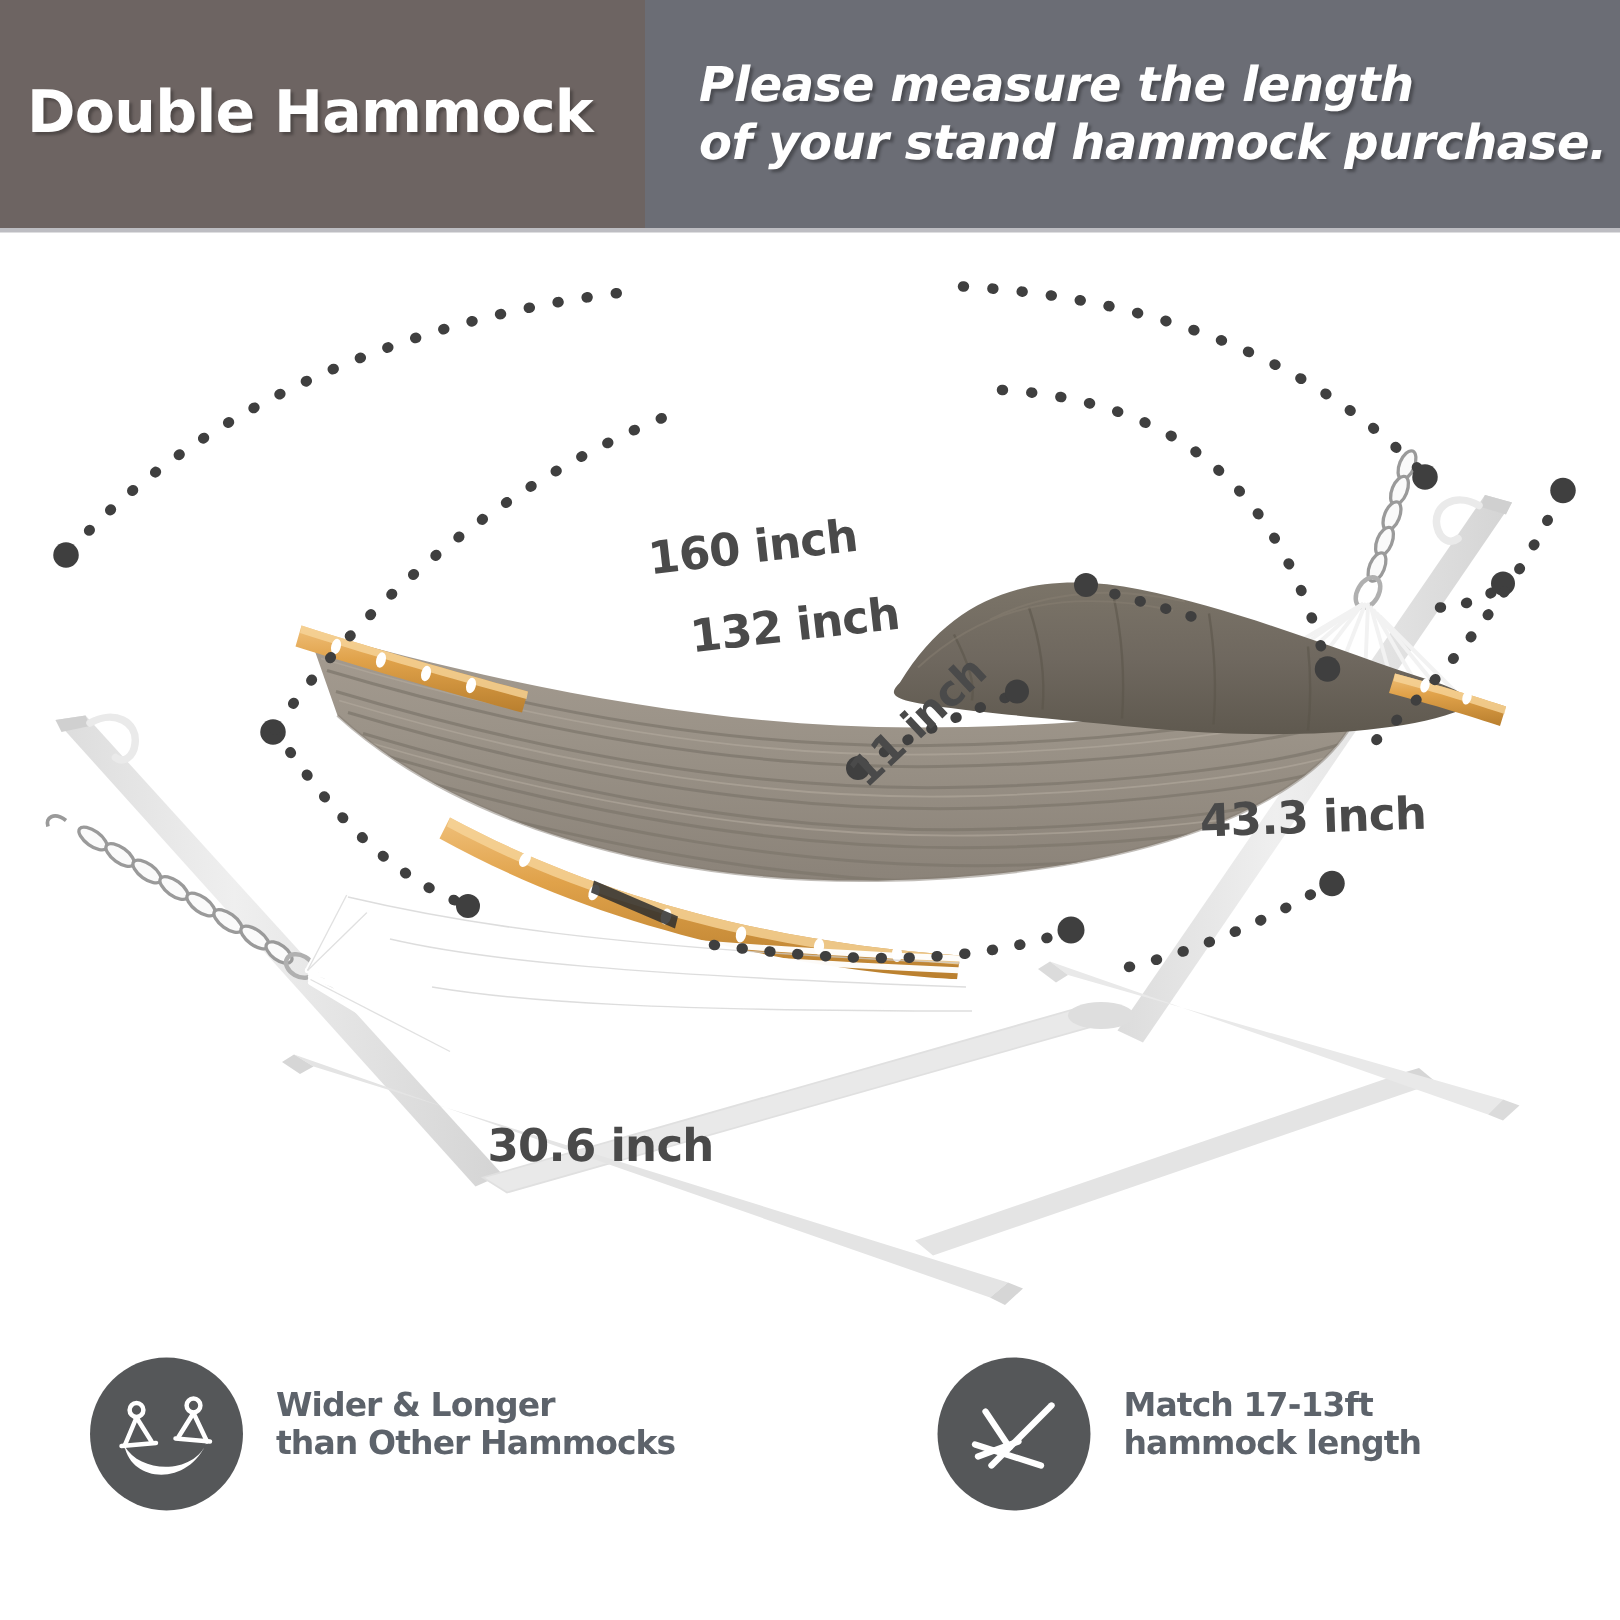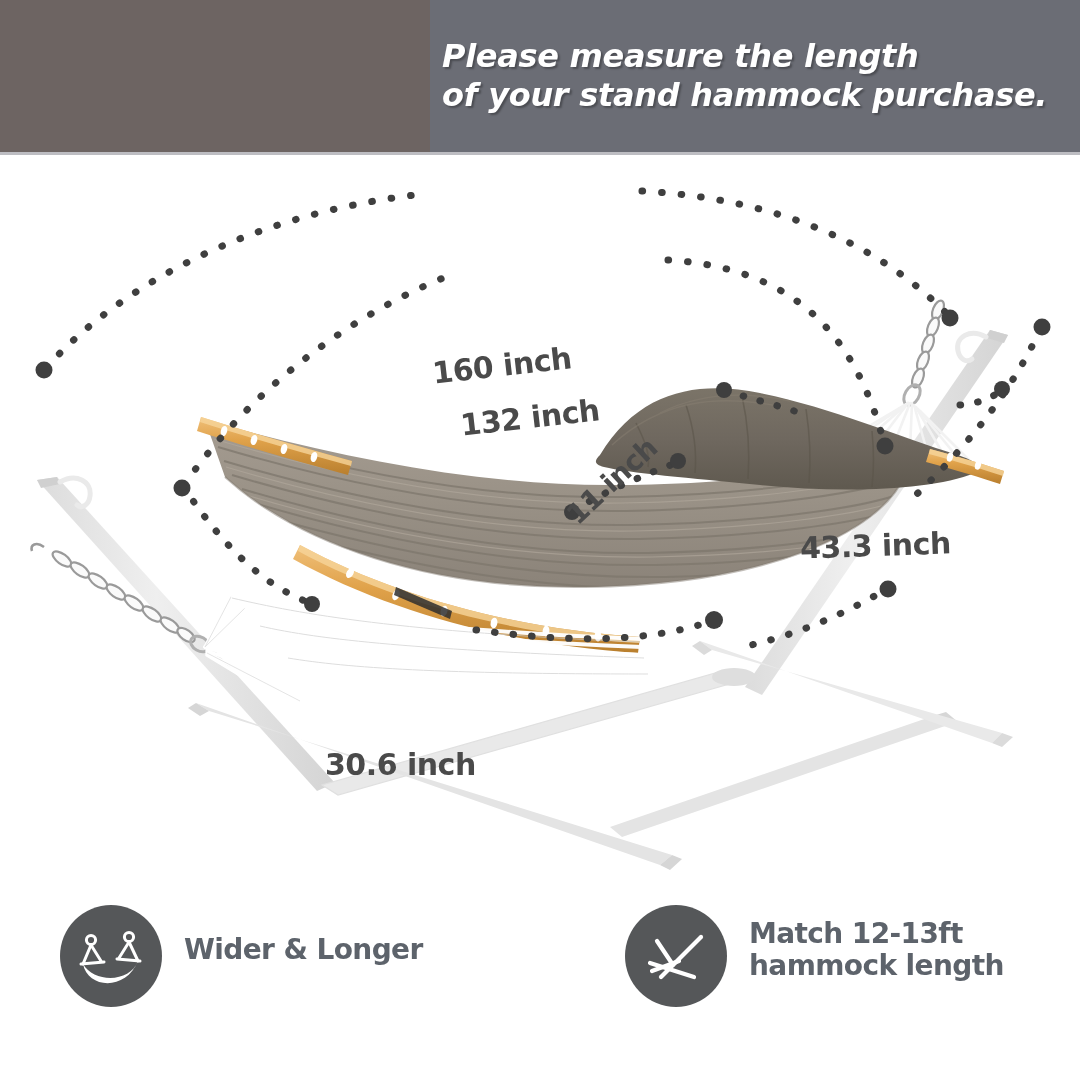--- a/index.html
+++ b/index.html
@@ -16,21 +16,21 @@
   .hdr-left{width:430px;height:152px;background:#6d6462;display:flex;align-items:center;}
   .hdr-right{flex:1;height:152px;background:#6b6d75;display:flex;align-items:center;}
   .hdr-left-txt{
     color:#ffffff;font-size:39px;line-height:1.07;font-weight:bold;
     padding-left:18px;letter-spacing:-0.5px;
     text-shadow:2px 2px 2px rgba(0,0,0,0.28);
     font-family:"DejaVu Sans", sans-serif;
   }
   .hdr-right-txt{
     color:#ffffff;font-size:32px;line-height:1.22;font-weight:bold;font-style:italic;
-    padding-left:12px;letter-spacing:-0.3px;
+    padding-left:36px;letter-spacing:-0.3px;
     text-shadow:2px 2px 2px rgba(0,0,0,0.3);
     font-family:"DejaVu Sans", sans-serif;
   }
   .hdr-rule{position:absolute;left:0;top:152px;width:1080px;height:3px;background:#bdbdc2;}
 
   
   .diagram{position:absolute;left:0;top:155px;width:1080px;height:730px;}
   .diagram svg{position:absolute;left:0;top:0;}
 
   
@@ -50,34 +50,35 @@
   .features{position:absolute;left:0;top:893px;width:1080px;height:135px;}
   .feat{position:absolute;display:flex;align-items:center;}
   .feat-1{left:60px;top:0;}
   .feat-2{left:625px;top:0;}
   .feat-circle{
     width:102px;height:102px;border-radius:50%;background:#555759;
     flex:none;display:flex;align-items:center;justify-content:center;
     margin-top:12px;
   }
   .feat-text{
-    margin-left:22px;color:#5d636b;font-size:28px;line-height:1.14;
+    margin-left:22px;color:#5d636b;font-size:22px;line-height:1.14;
     font-weight:bold;letter-spacing:-0.6px;white-space:nowrap;
     font-family:"DejaVu Sans", sans-serif;
   }
   .feat-text span{display:block;}
 </style>
 </head>
 <body>
 
 <div id="stage">
 
   <div class="header">
     <div class="hdr-left">
       <div class="hdr-left-txt">
+        <div>Double Hammock</div>
       </div>
     </div>
     <div class="hdr-right">
       <div class="hdr-right-txt">
         <div>Please measure the length</div>
         <div>of your stand hammock purchase.</div>
       </div>
     </div>
   </div>
   <div class="hdr-rule"></div>
@@ -348,36 +349,37 @@
           <circle cx="55" cy="18" r="4.6" fill="none" stroke="#ffffff" stroke-width="3"></circle>
           <path d="M 55 23 L 64 42" stroke="#ffffff" stroke-width="3" stroke-linecap="round" fill="none"></path>
           <path d="M 55 23 L 45 39" stroke="#ffffff" stroke-width="3" stroke-linecap="round" fill="none"></path>
           <path d="M 43 40 L 66 42" stroke="#ffffff" stroke-width="3" stroke-linecap="round" fill="none"></path>
 
           <path d="M 9 45 C 14 70 52 72 64 42 C 56 64 20 64 9 45 Z" fill="#ffffff"></path>
         </svg>
       </div>
       <div class="feat-text">
         <span>Wider &amp; Longer</span>
+        <span>than Other Hammocks</span>
       </div>
     </div>
 
     <div class="feat feat-2">
       <div class="feat-circle">
         <svg width="74" height="74" viewBox="0 0 74 74">
 
           <path d="M 62 18 L 22 58" stroke="#ffffff" stroke-width="4.2" stroke-linecap="round" fill="none"></path>
 
           <path d="M 18 22 L 34 46" stroke="#ffffff" stroke-width="4.2" stroke-linecap="round" fill="none"></path>
 
           <path d="M 11 44 L 55 58" stroke="#ffffff" stroke-width="4.2" stroke-linecap="round" fill="none"></path>
 
           <path d="M 13 52 L 40 42" stroke="#ffffff" stroke-width="4.2" stroke-linecap="round" fill="none"></path>
         </svg>
       </div>
       <div class="feat-text">
-        <span>Match 12-13ft</span>
+        <span>Match 17-13ft</span>
         <span>hammock length</span>
       </div>
     </div>
   </div>
 
 </div>
 
 </body></html>

